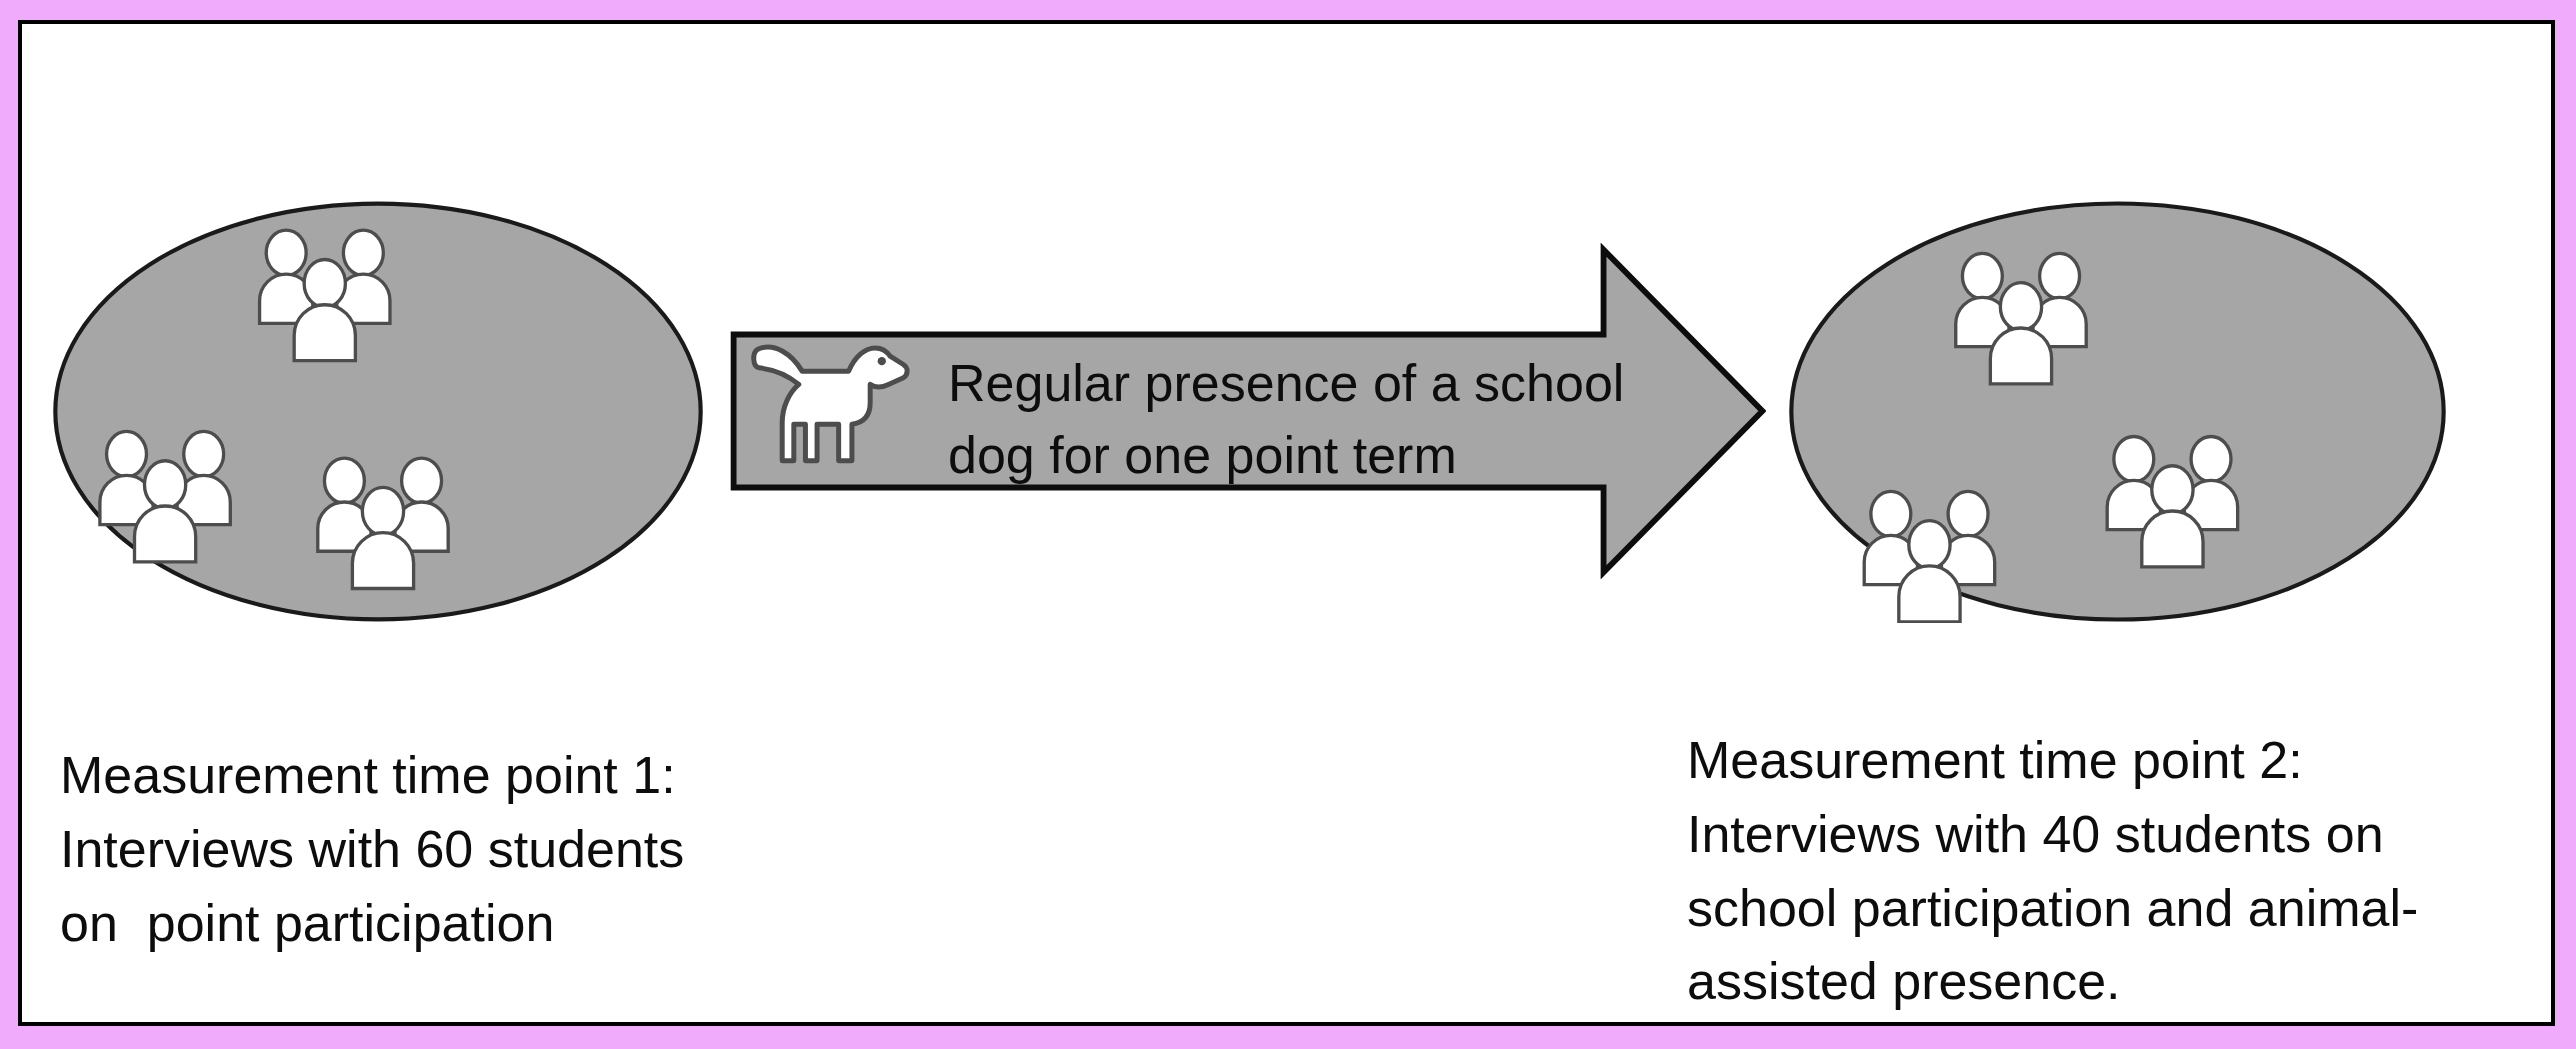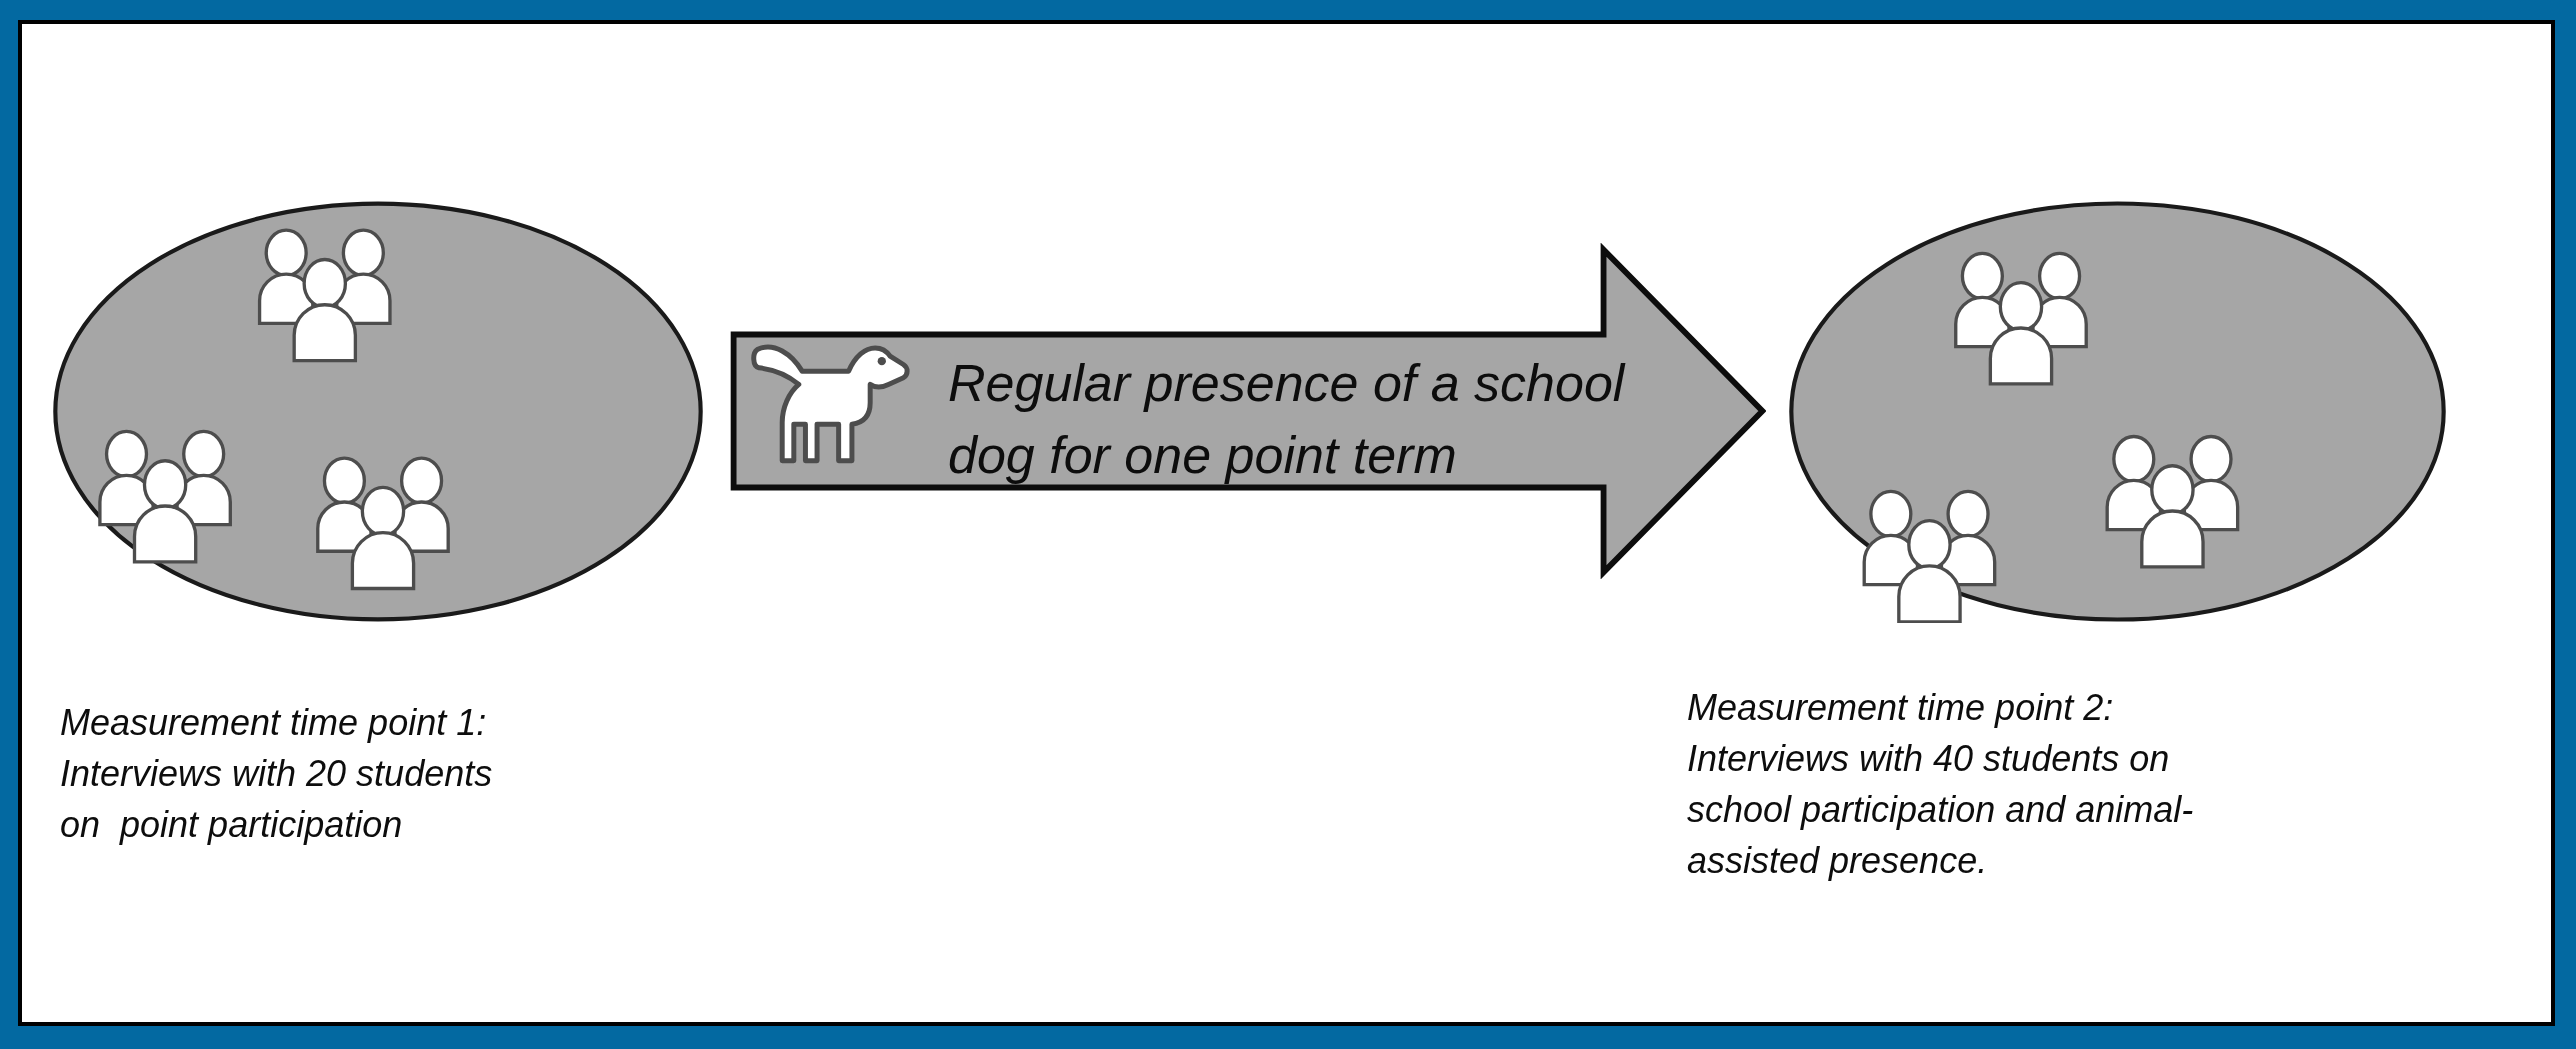--- a/index.html
+++ b/index.html
@@ -10,22 +10,21 @@
   body {
     width: 2576px;
     height: 1050px;
     font-family: "Liberation Sans", sans-serif;
     overflow: hidden;
   }
   #figure-root {
     position: relative;
     width: 2576px;
     height: 1050px;
-    background: #0369a1;
-    font-style: italic;
+    background: #f0abfc;
   }
   .frame-border {
     position: absolute;
     left: 18.3px;
     top: 20px;
     width: 2537px;
     height: 1006px;
     border: 4.2px solid #000000;
     box-sizing: border-box;
     background: #ffffff;
@@ -63,23 +62,24 @@
     width: 724px;
     font-size: 52px;
     line-height: 1.38;
     color: #0d0d0d;
     letter-spacing: 0px;
   }
   .arrow-text .line { display: block; white-space: pre; }
 
   .caption {
     position: absolute;
-    font-size: 36px;
+    font-size: 52px;
     line-height: 1.42;
     color: #0d0d0d;
+    margin-top: 42px;
   }
   .caption .line { display: block; white-space: pre; }
 
   .caption-left  { left: 60px;   top: 697px;  width: 749px; }
   .caption-right { left: 1687px; top: 682px;  width: 832px; }
 </style>
 </head>
 <body>
 
 <div id="figure-root">
@@ -176,21 +176,21 @@
         <use href="#peopleGroupR"></use>
       </g>
       <g transform="translate(382,284) scale(0.80)">
         <use href="#peopleGroupR"></use>
       </g>
     </svg>
   </div>
 
   <div class="caption caption-left">
     <span class="line">Measurement time point 1:</span>
-    <span class="line">Interviews with 20 students</span>
+    <span class="line">Interviews with 60 students</span>
     <span class="line">on  point participation</span>
   </div>
 
   <div class="caption caption-right">
     <span class="line">Measurement time point 2:</span>
     <span class="line">Interviews with 40 students on</span>
     <span class="line">school participation and animal-</span>
     <span class="line">assisted presence.</span>
   </div>
 

